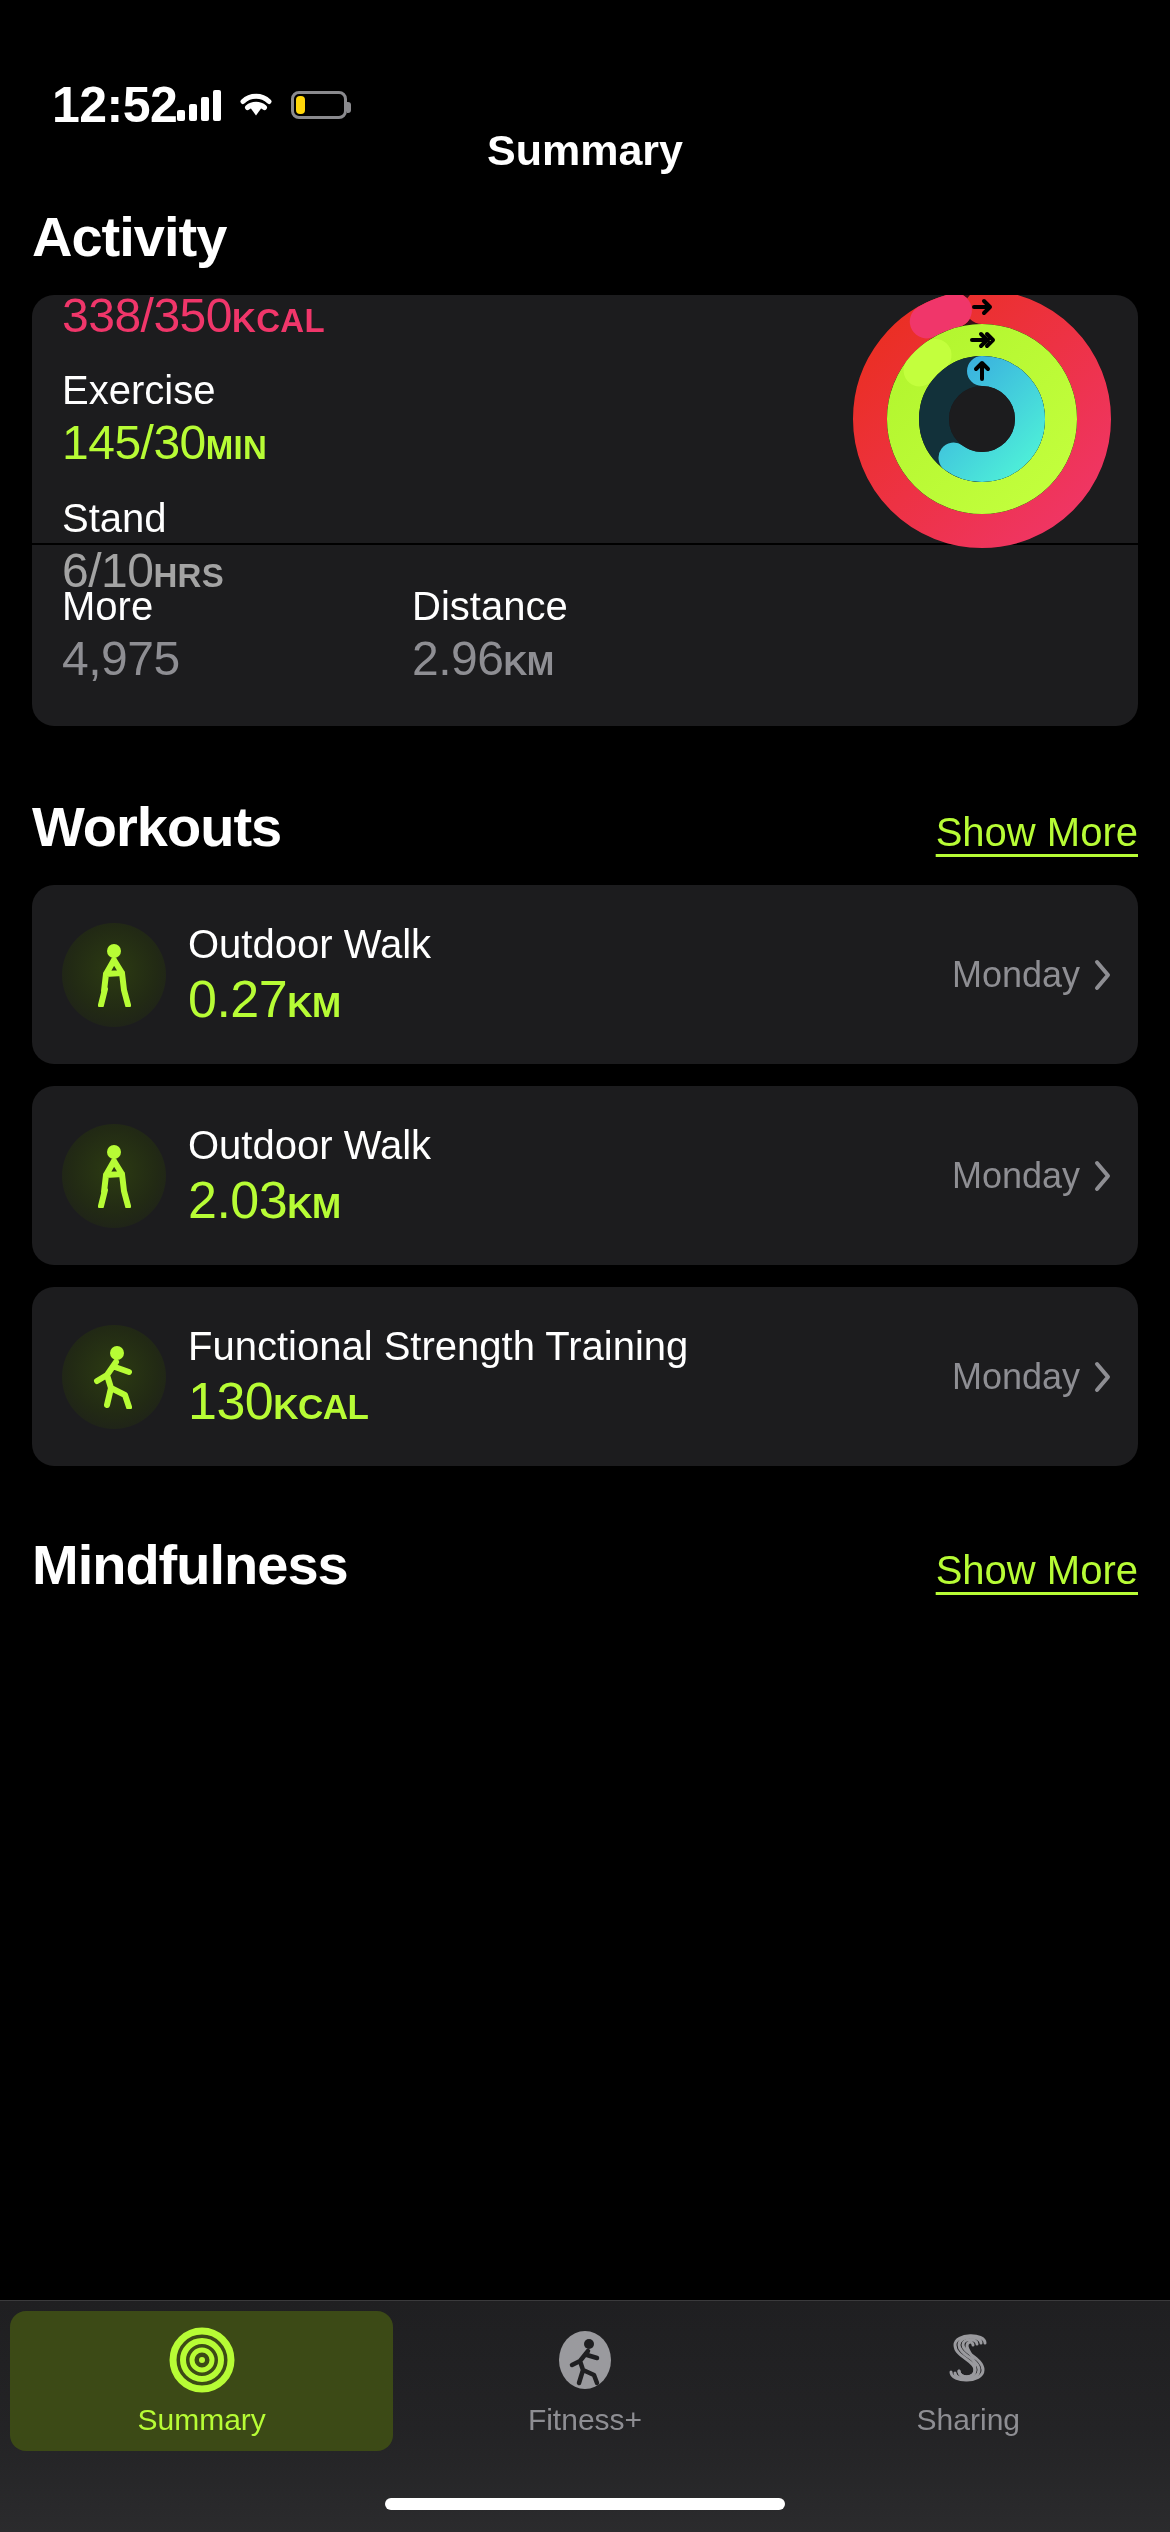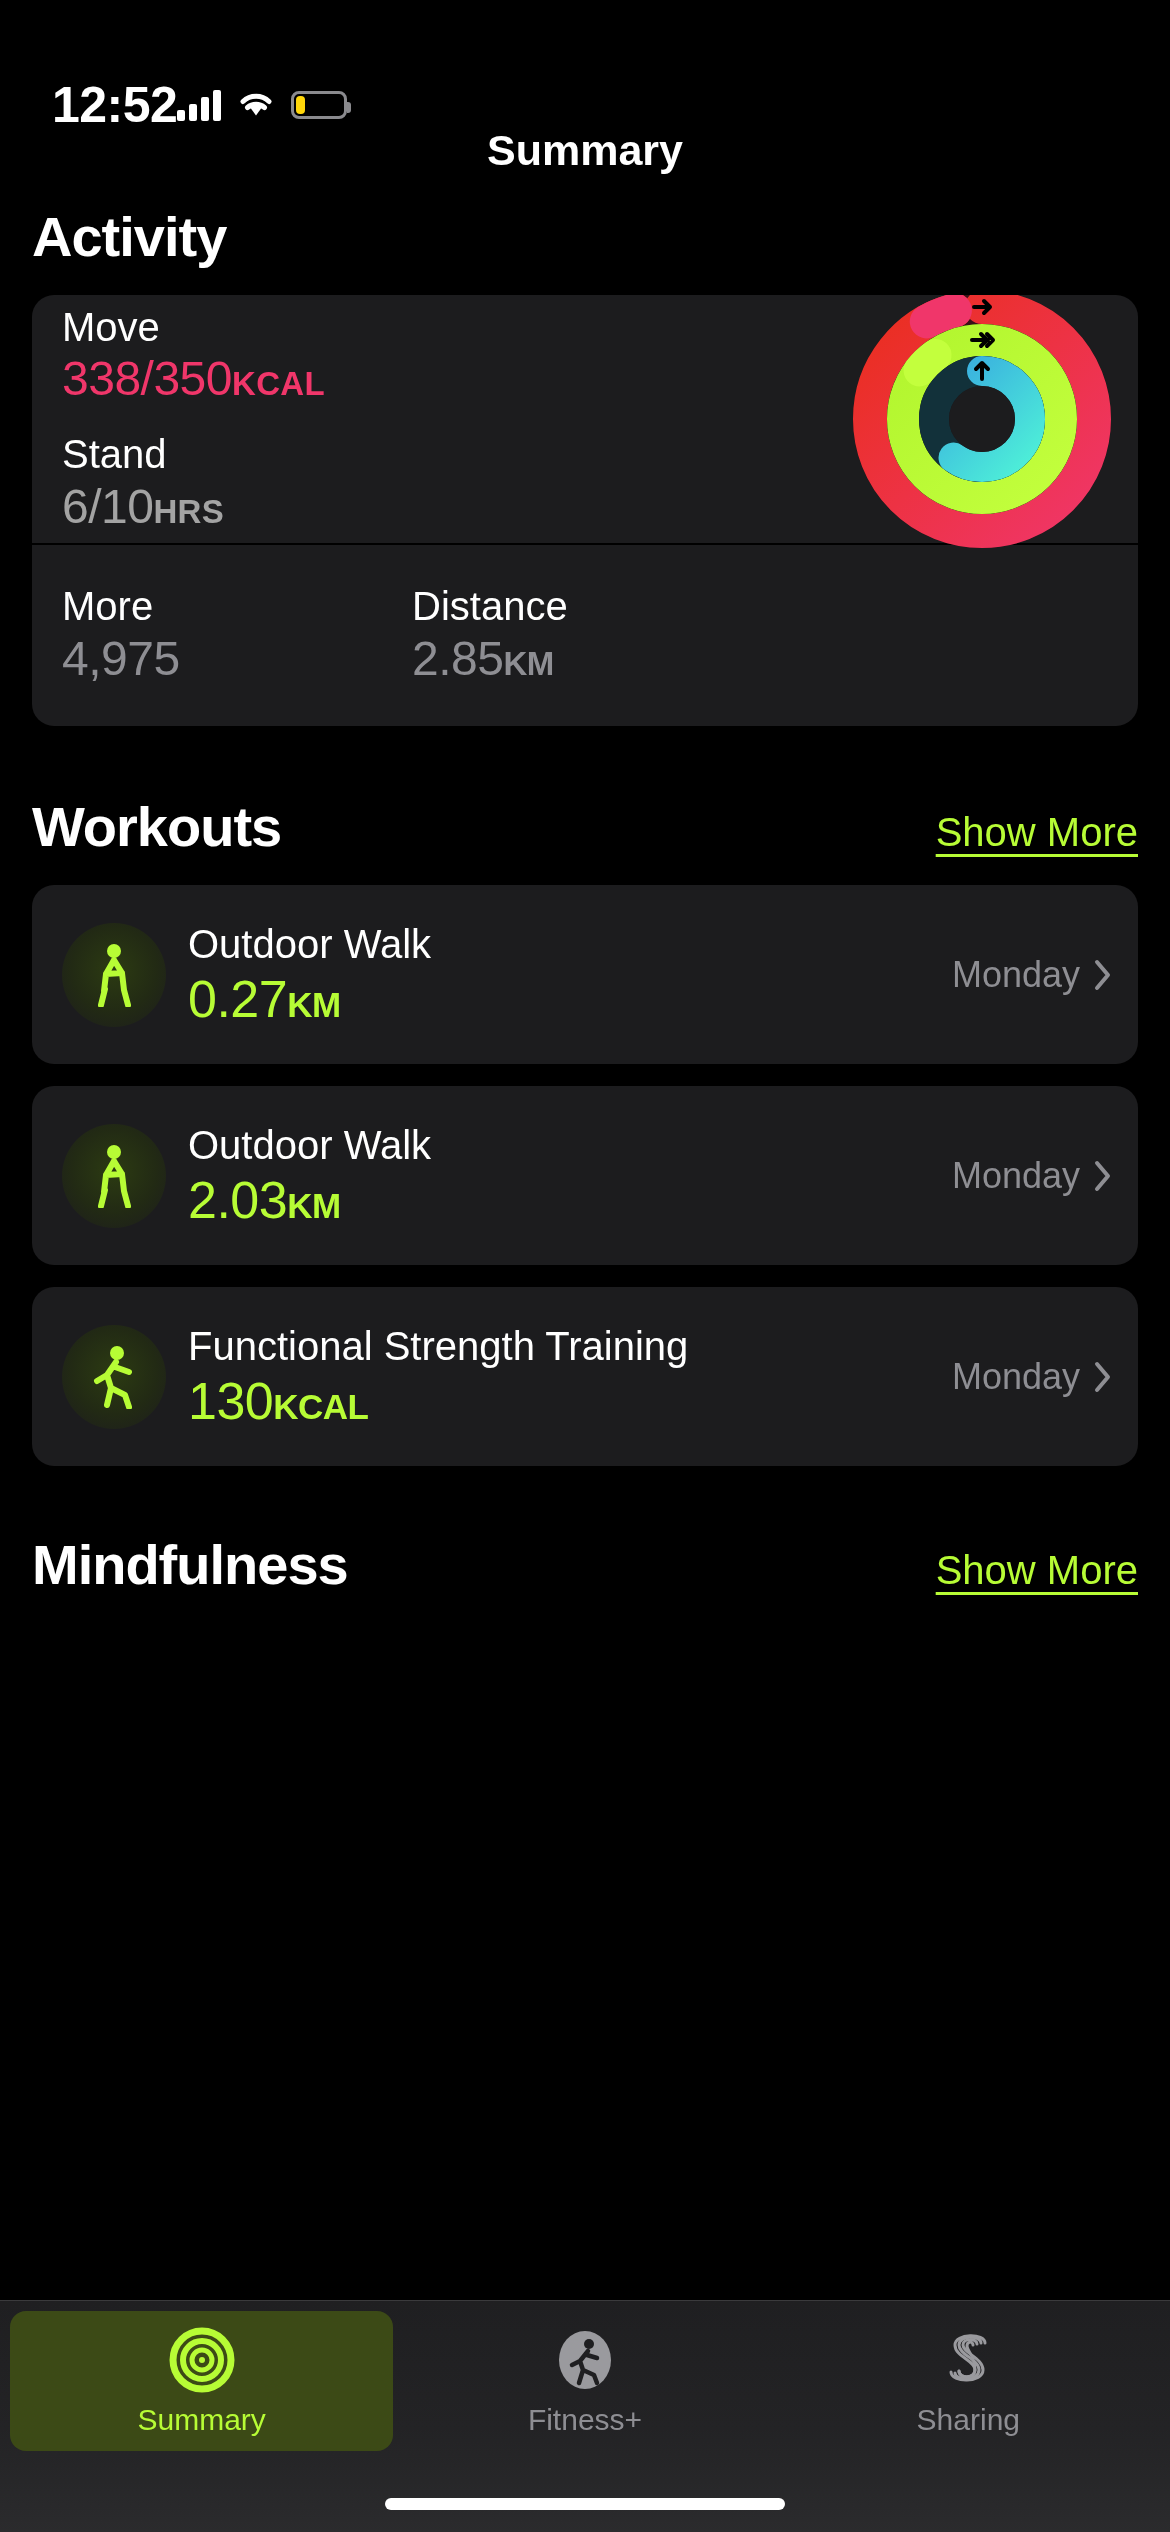--- a/index.html
+++ b/index.html
@@ -177,20 +177,24 @@
 
   <div class="card">
     <div class="activity-top">
       <div class="metrics">
 
         <div class="metric">
           <div class="metric-label">Move</div>
           <div class="metric-value" style="color:#f0366a"><span>338/350</span><span class="metric-unit">KCAL</span></div>
         </div>
 
+        <div class="metric">
+          <div class="metric-label">Exercise</div>
+          <div class="metric-value" style="color:#b7fc35"><span>145/30</span><span class="metric-unit">MIN</span></div>
+        </div>
 
         <div class="metric">
           <div class="metric-label">Stand</div>
           <div class="metric-value" style="color:#a3a3a3"><span>6/10</span><span class="metric-unit">HRS</span></div>
         </div>
 
       </div>
 
       <div class="rings-wrap">
         <svg viewBox="0 0 264 264" width="264" height="264">
@@ -237,21 +241,21 @@
 
     <div class="divider"></div>
 
     <div class="activity-bottom">
       <div class="stat">
         <div class="stat-label">More</div>
         <div class="stat-value"><span>4,975</span></div>
       </div>
       <div class="stat">
         <div class="stat-label">Distance</div>
-        <div class="stat-value"><span>2.85</span><span class="stat-unit">KM</span></div>
+        <div class="stat-value"><span>2.96</span><span class="stat-unit">KM</span></div>
       </div>
     </div>
   </div>
 
   <div class="section-head" style="margin-top:68px;">
     <div class="section-title">Workouts</div>
     <div class="show-more">Show More</div>
   </div>
 
   <div class="workout-card">

